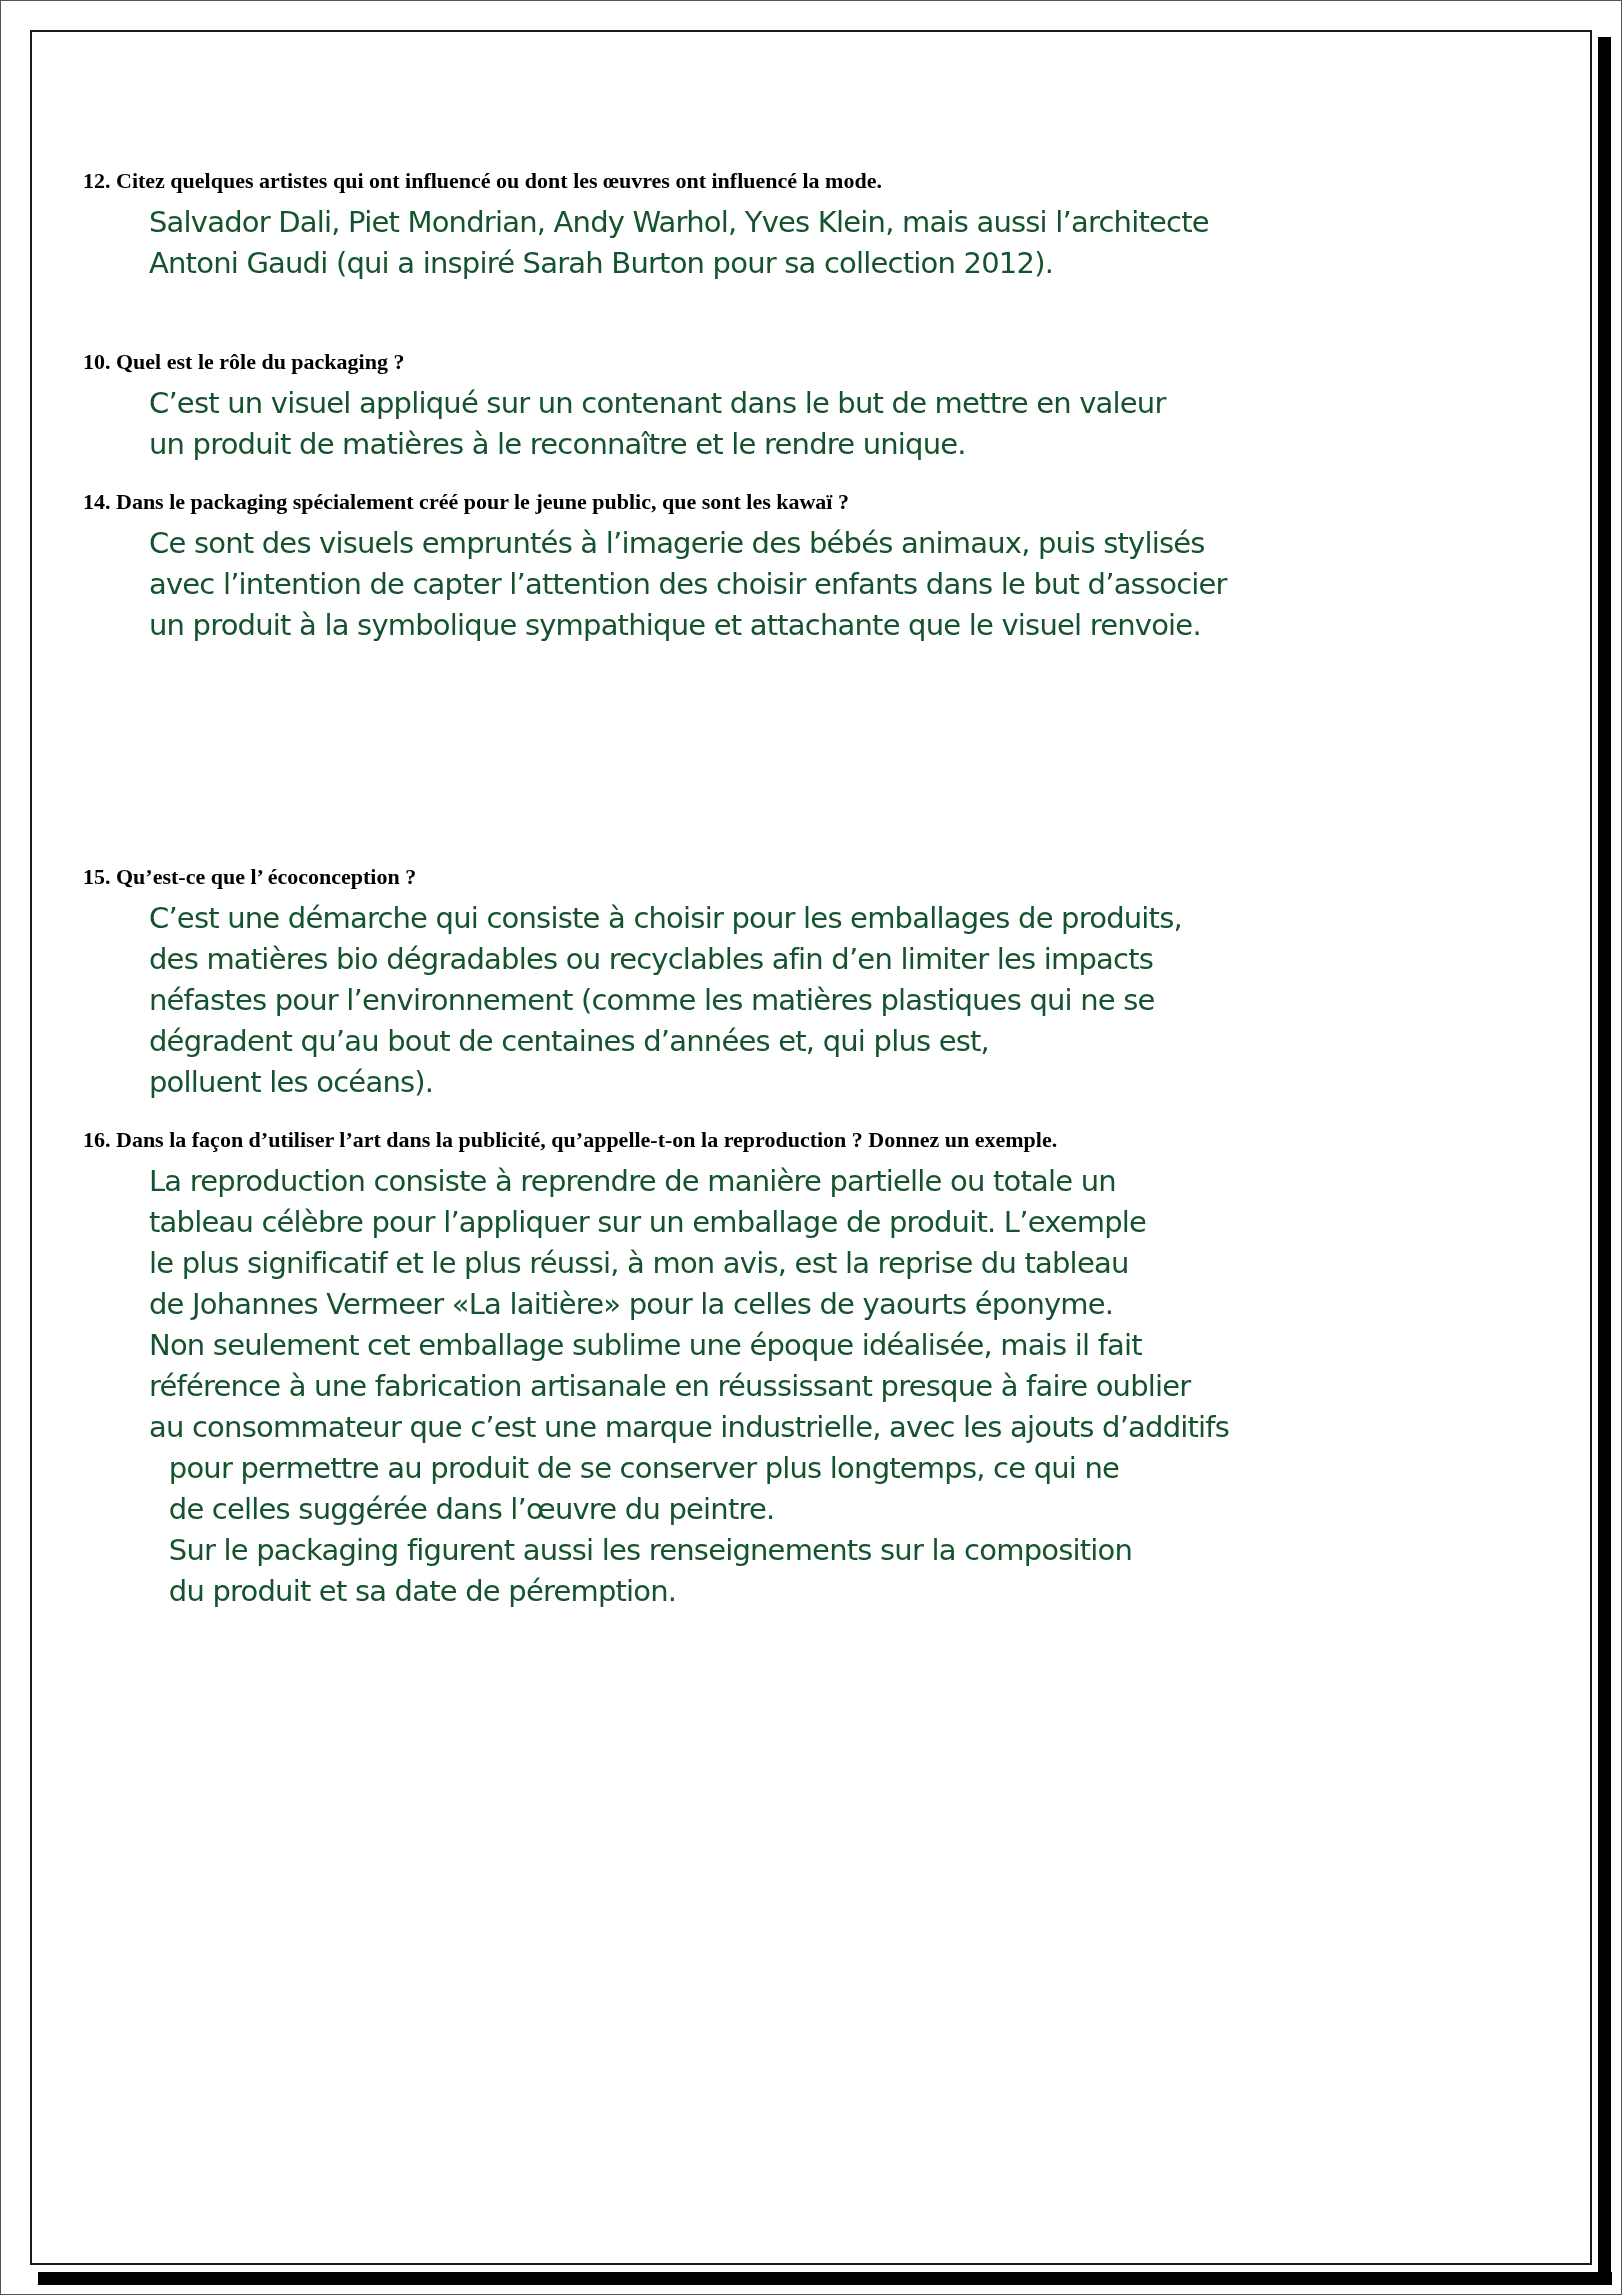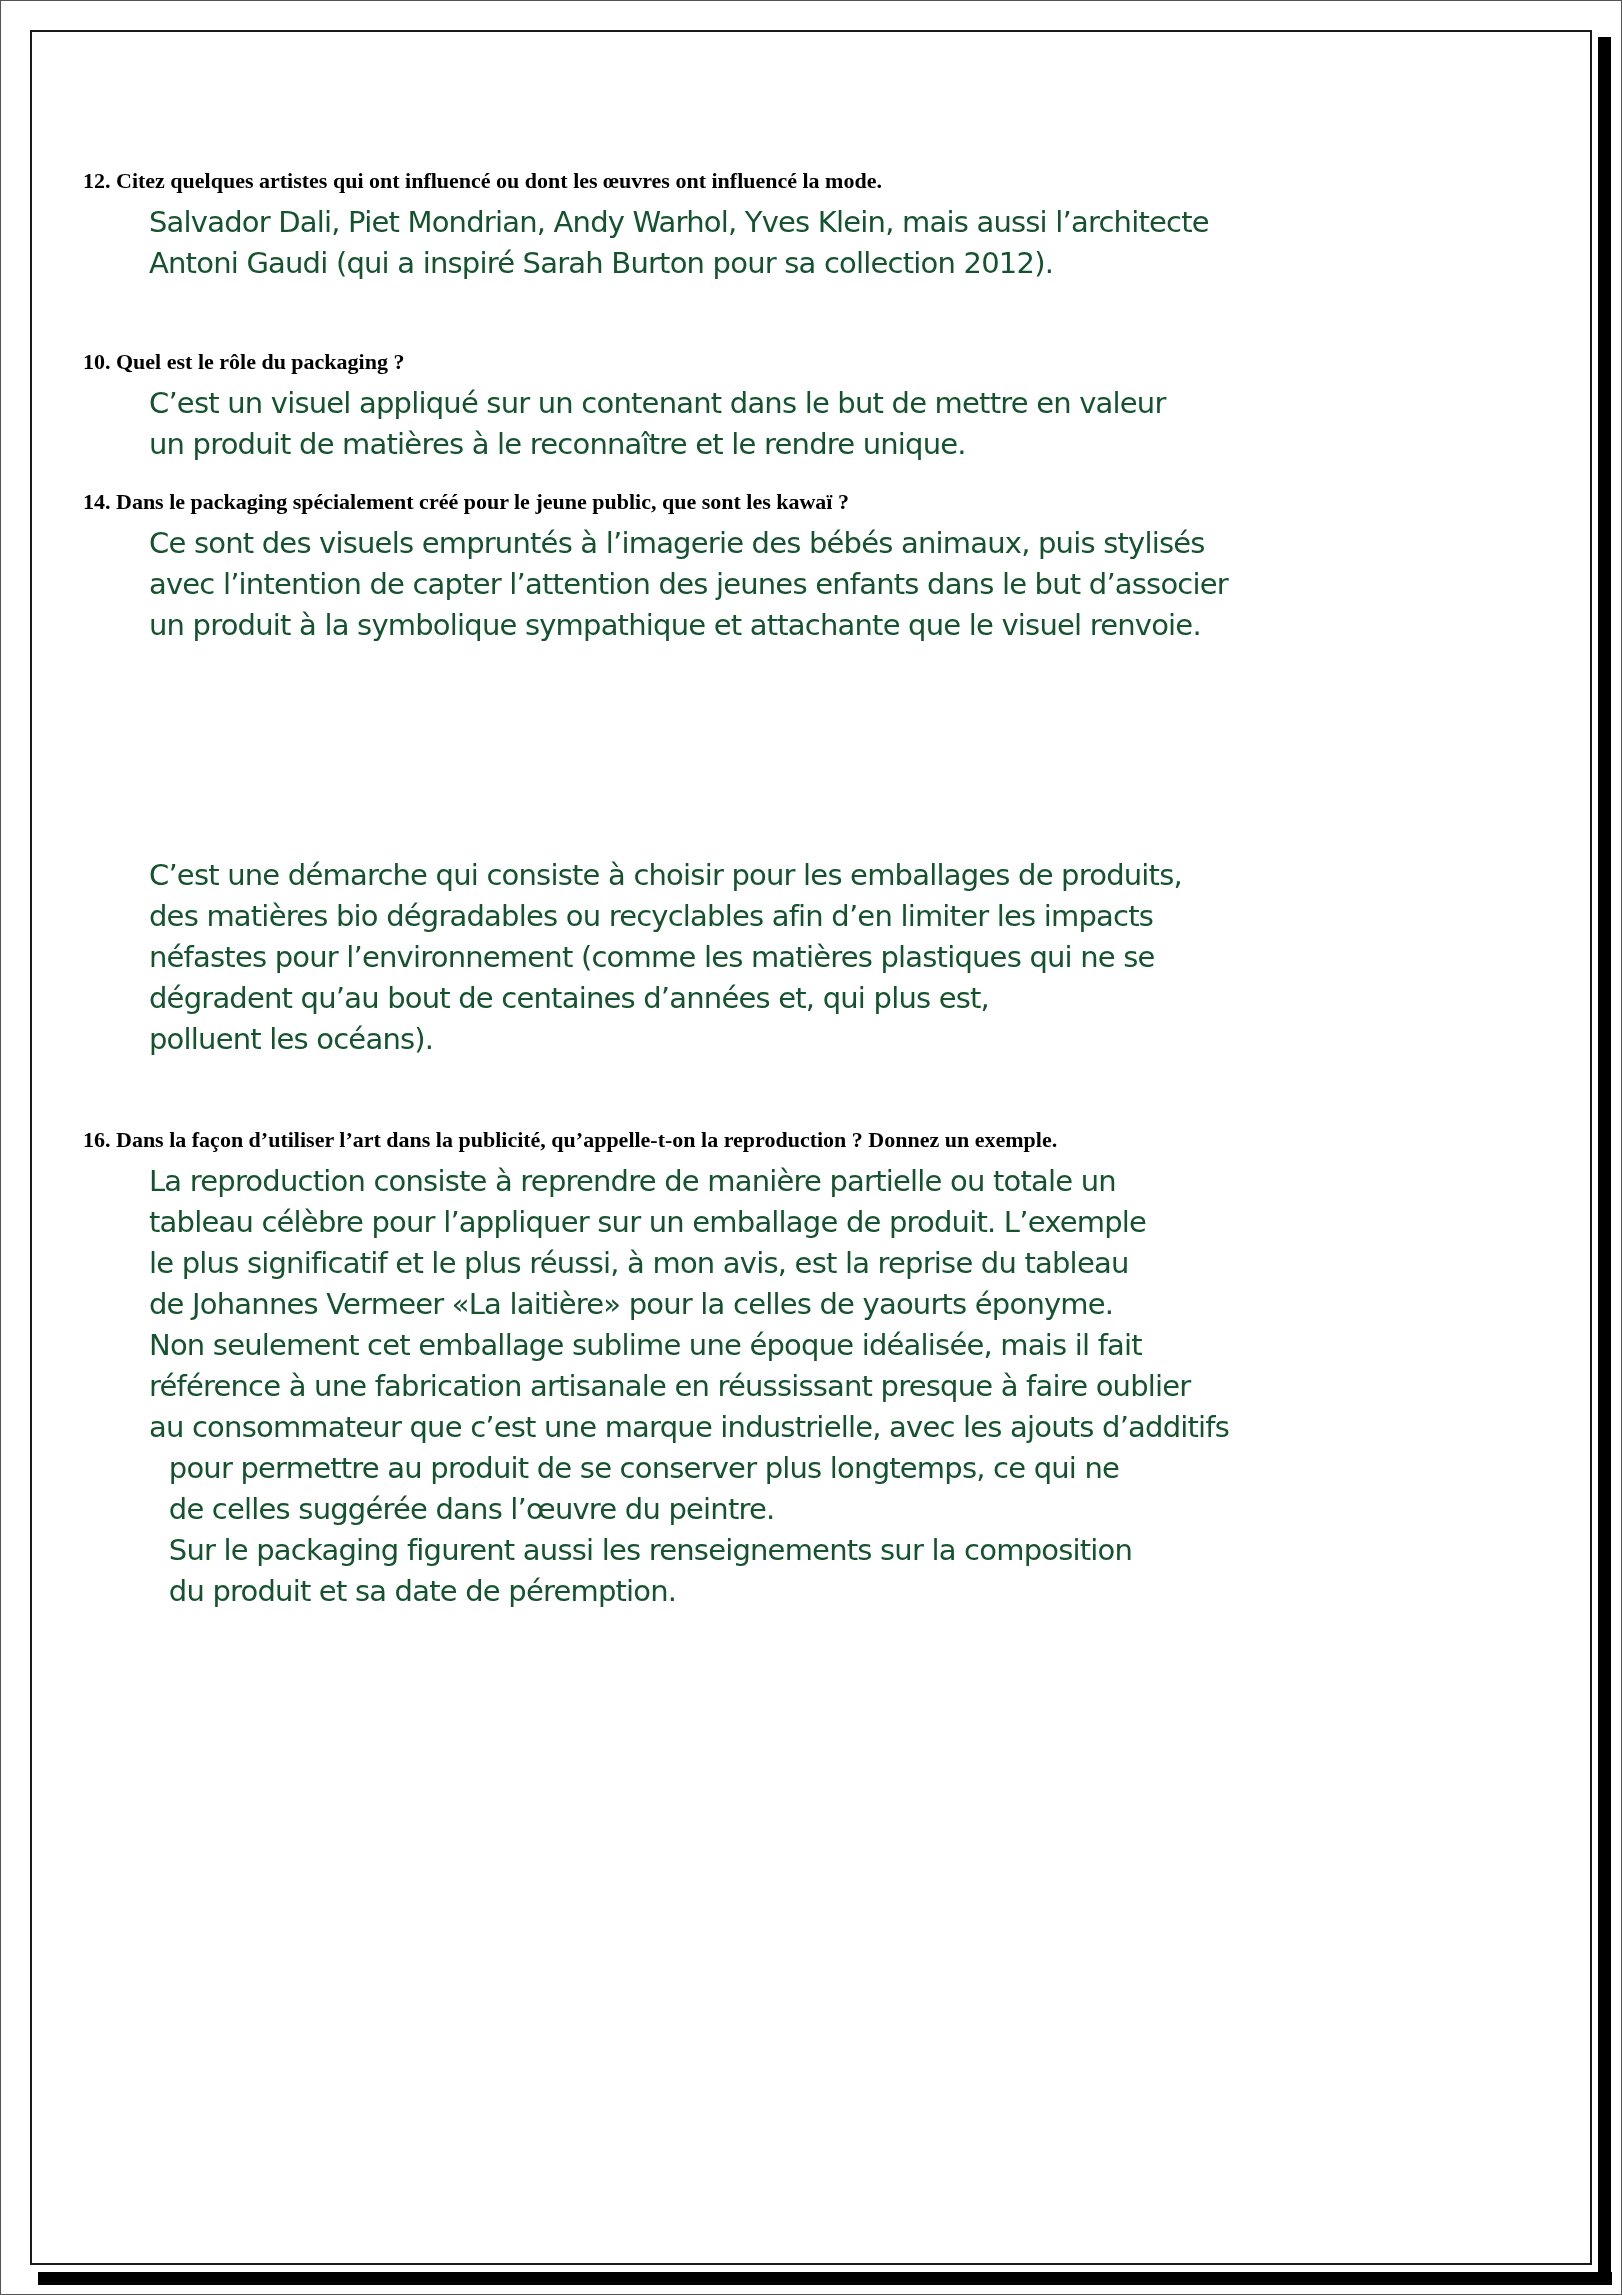--- a/index.html
+++ b/index.html
@@ -54,26 +54,27 @@
   <div class="answer">
     <span class="line">C’est un visuel appliqué sur un contenant dans le but de mettre en valeur</span>
     <span class="line">un produit de matières à le reconnaître et le rendre unique.</span>
   </div>
 </div>
 
 <div class="section" style="top:480px;">
   <p class="question">14. Dans le packaging spécialement créé pour le jeune public, que sont les kawaï ?</p>
   <div class="answer">
     <span class="line">Ce sont des visuels empruntés à l’imagerie des bébés animaux, puis stylisés</span>
-    <span class="line">avec l’intention de capter l’attention des jeunes enfants dans le but d’associer</span>
+    <span class="line">avec l’intention de capter l’attention des choisir enfants dans le but d’associer</span>
     <span class="line">un produit à la symbolique sympathique et attachante que le visuel renvoie.</span>
   </div>
 </div>
 
 <div class="section" style="top:855px;">
+  <p class="question">15. Qu’est-ce que l’ écoconception ?</p>
   <div class="answer">
     <span class="line">C’est une démarche qui consiste à choisir pour les emballages de produits,</span>
     <span class="line">des matières bio dégradables ou recyclables afin d’en limiter les impacts</span>
     <span class="line">néfastes pour l’environnement (comme les matières plastiques qui ne se</span>
     <span class="line">dégradent qu’au bout de centaines d’années et, qui plus est,</span>
     <span class="line">polluent les océans).</span>
   </div>
 </div>
 
 <div class="section" style="top:1118px;">

